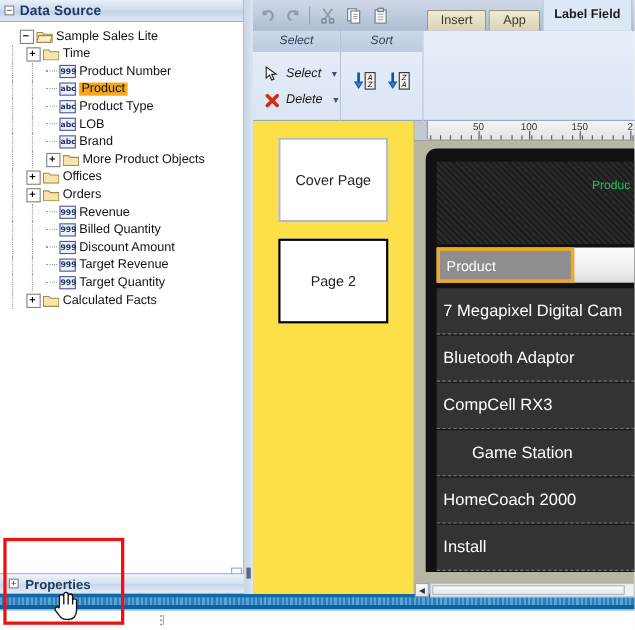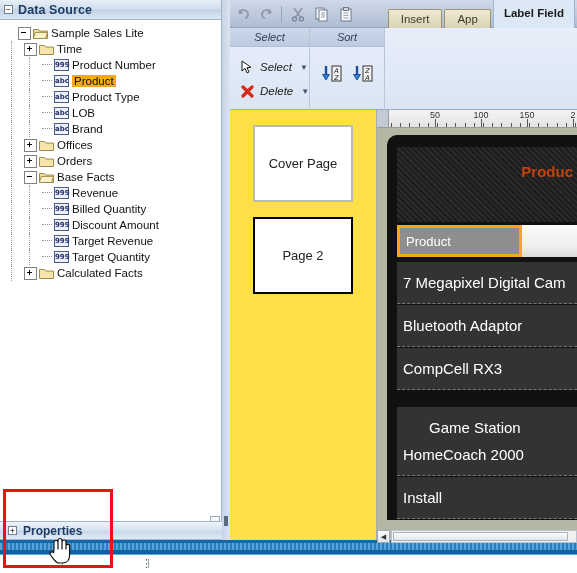--- a/index.html
+++ b/index.html
@@ -96,21 +96,21 @@
   #ruler{position:absolute;left:0;top:0;width:200px;height:18px;
     background:linear-gradient(to bottom,#f4f4f4,#e2e2e2);border-bottom:1px solid #9b9b9b;box-sizing:border-box;}
   #ruler .corner{position:absolute;left:0;top:0;width:11px;height:17px;background:#c2cad6;border-right:1px solid #9b9b9b;}
   .rtick{position:absolute;bottom:0;width:1px;background:#555;}
   .rnum{position:absolute;top:0px;font-size:9px;color:#333;transform:translateX(-50%);font-family:"Liberation Sans",sans-serif;}
 
   #report{position:absolute;left:10px;top:25px;width:190px;height:385px;
     background:#111111;border-radius:10px 0 0 0;overflow:hidden;}
   #rpt-header{position:absolute;left:10px;top:12px;right:0;height:75px;
     background:repeating-linear-gradient(45deg,#2a2a2a 0 2px,#1d1d1d 2px 4px);}
-  #rpt-title{position:absolute;right:4px;top:28px;font-size:15px;font-weight:bold;color:#c2410c;
+  #rpt-title{position:absolute;right:4px;top:28px;font-size:11px;font-weight:normal;color:#22c55e;
     font-family:"Liberation Sans",sans-serif;white-space:nowrap;}
   #rpt-colband{position:absolute;left:10px;top:90px;right:0;height:32px;
     background:linear-gradient(to bottom,#fbfbfb,#ededed 70%,#d9d9d9);}
   .col-cell{position:absolute;top:90px;height:32px;background:#8e8e8e;color:#fff;
     font-size:13px;display:flex;align-items:center;padding-left:6px;box-sizing:border-box;
     font-family:"Liberation Sans",sans-serif;white-space:nowrap;}
   #col-product{left:10px;width:125px;border:3px solid #f5a81c;box-sizing:border-box;}
   .list-row{position:absolute;left:10px;right:0;height:42px;background:#333333;color:#ffffff;
     font-size:15px;display:flex;align-items:center;padding-left:6px;box-sizing:border-box;
     border-bottom:1px dashed #777;font-family:"Liberation Sans",sans-serif;white-space:nowrap;}
@@ -194,50 +194,50 @@
           <span class="ico-abc">abc</span>
           <span class="lbl">LOB</span>
         </div>
         <div class="tnode" style="padding-left: 36px;">
           <span class="vline" style="left: 5px; top: 0px; height: 16px;"></span>
           <span class="vline" style="left: 23px; top: 0px; height: 16px;"></span>
           <span class="dots"></span>
           <span class="ico-abc">abc</span>
           <span class="lbl">Brand</span>
         </div>
+        <div class="tnode" style="padding-left: 36px;">
+          <span class="vline" style="left: 5px; top: 0px; height: 16px;"></span>
+          <span class="vline" style="left: 23px; top: 0px; height: 16px;"></span>
+          <span class="tog box plus"></span>
+          <span class="ico-folder">
+            <svg width="15" height="12" viewBox="0 0 15 12">
+              <path d="M0.5 2.5 h5 l1.3 1.6 h7.7 v7.4 h-14 z" fill="#f6e4ab" stroke="#a08c4a"></path>
+            </svg>
+          </span>
+          <span class="lbl">More Product Objects</span>
+        </div>
         <div class="tnode" style="padding-left: 18px;">
           <span class="vline" style="left: 5px; top: 0px; height: 16px;"></span>
           <span class="tog box plus"></span>
           <span class="ico-folder">
             <svg width="15" height="12" viewBox="0 0 15 12">
               <path d="M0.5 2.5 h5 l1.3 1.6 h7.7 v7.4 h-14 z" fill="#f6e4ab" stroke="#a08c4a"></path>
             </svg>
           </span>
           <span class="lbl">Offices</span>
         </div>
         <div class="tnode" style="padding-left: 18px;">
           <span class="vline" style="left: 5px; top: 0px; height: 16px;"></span>
           <span class="tog box plus"></span>
           <span class="ico-folder">
             <svg width="15" height="12" viewBox="0 0 15 12">
               <path d="M0.5 2.5 h5 l1.3 1.6 h7.7 v7.4 h-14 z" fill="#f6e4ab" stroke="#a08c4a"></path>
             </svg>
           </span>
           <span class="lbl">Orders</span>
-        </div>
-        <div class="tnode" style="padding-left: 18px;">
-          <span class="vline" style="left: 5px; top: 0px; height: 16px;"></span>
-          <span class="tog box"></span>
-          <span class="ico-folder">
-            <svg width="15" height="12" viewBox="0 0 15 12">
-              <path d="M0.5 2.5 h5 l1.3 1.6 h7.7 v7.4 h-14 z" fill="#f3dea0" stroke="#a08c4a"></path>
-              <path d="M2.3 5.4 h12.2 l-2 6.1 h-12.2 z" fill="#fdf2c8" stroke="#a08c4a"></path>
-            </svg>
-          </span>
-          <span class="lbl">Base Facts</span>
         </div>
         <div class="tnode" style="padding-left: 36px;">
           <span class="vline" style="left: 5px; top: 0px; height: 16px;"></span>
           <span class="vline" style="left: 23px; top: 0px; height: 16px;"></span>
           <span class="dots"></span>
           <span class="ico-999">999</span>
           <span class="lbl">Revenue</span>
         </div>
         <div class="tnode" style="padding-left: 36px;">
           <span class="vline" style="left: 5px; top: 0px; height: 16px;"></span>
@@ -433,21 +433,21 @@
       <div id="report">
         <div id="rpt-header"></div>
         <div id="rpt-title">Produc</div>
         <div id="rpt-colband"></div>
         <div class="col-cell" id="col-product">Product</div>
 
         <div id="rows-root">
             <div class="list-row" style="top: 127px;">7 Megapixel Digital Cam</div>
             <div class="list-row" style="top: 170px;">Bluetooth Adaptor</div>
             <div class="list-row" style="top: 213px;">CompCell RX3</div>
-            <div class="list-row" style="top: 272px; padding-left: 32px;">Game Station</div>
+            <div class="list-row" style="top: 256px; padding-left: 32px;">Game Station</div>
             <div class="list-row" style="top: 299px;">HomeCoach 2000</div>
             <div class="list-row" style="top: 342px;">Install</div>
           </div>
       </div>
     </div>
 
     <div id="hscroll">
       <div id="vscroll-left-arrow">◀</div>
       <div class="track">
         <div class="thumbbar"></div>

